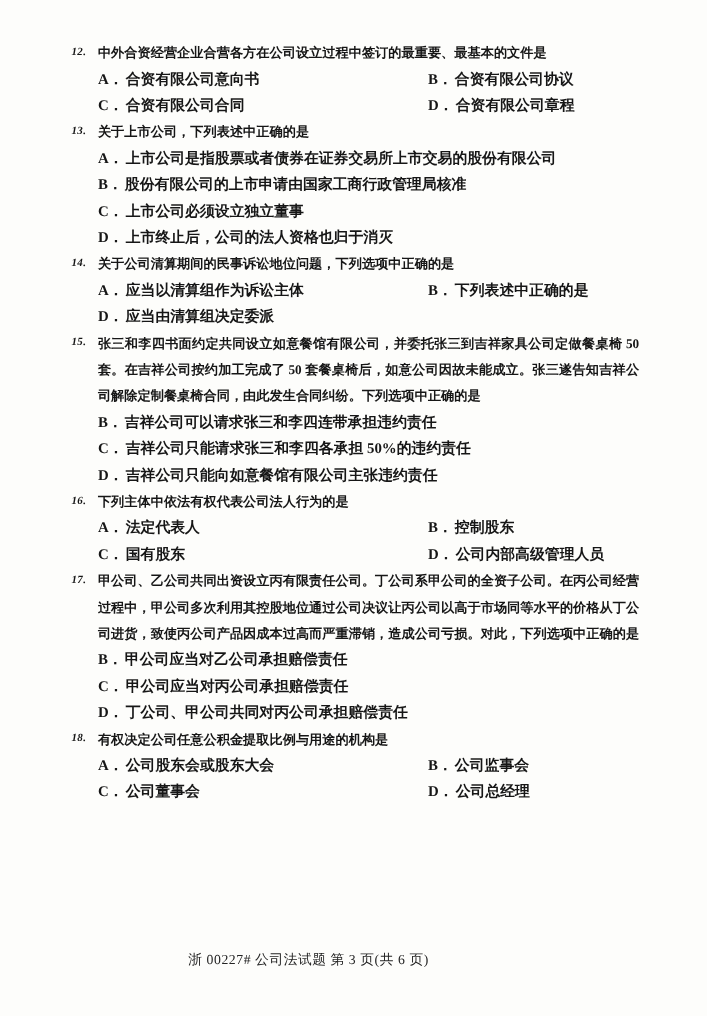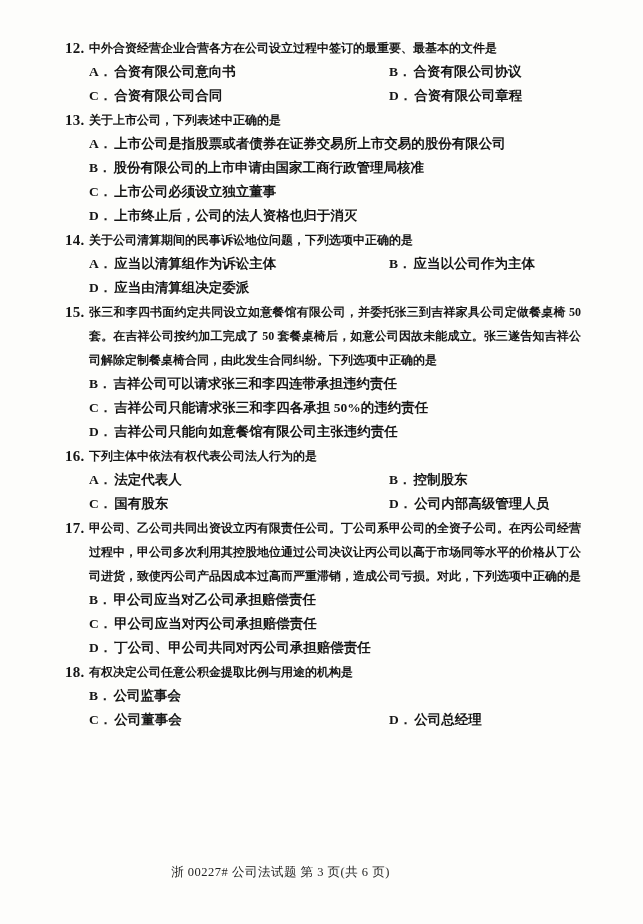--- a/index.html
+++ b/index.html
@@ -22,23 +22,24 @@
   .question {
     position: relative;
     padding-left: 24px;
     width: 492px;
     font-weight: 600;
   }
   .q-num {
     position: absolute;
     left: 0;
     top: 0;
-    font-size: 15px;
+    font-size: 10px;
     line-height: 24px;
     letter-spacing: 0.3px;
+    font-style: italic;
   }
   .q-stem {
     font-size: 12px;
     line-height: 24px;
     text-align: justify;
     text-justify: inter-ideograph;
   }
   .opt-row { display: flex; align-items: center; }
   .opt {
     font-size: 13.5px;
@@ -85,21 +86,21 @@
       <div class="opt"><span class="opt-label">A．</span><span class="opt-text">上市公司是指股票或者债券在证券交易所上市交易的股份有限公司</span></div>
       <div class="opt"><span class="opt-label">B．</span><span class="opt-text">股份有限公司的上市申请由国家工商行政管理局核准</span></div>
       <div class="opt"><span class="opt-label">C．</span><span class="opt-text">上市公司必须设立独立董事</span></div>
       <div class="opt"><span class="opt-label">D．</span><span class="opt-text">上市终止后，公司的法人资格也归于消灭</span></div>
     </div>
     <div class="question">
       <span class="q-num">14.</span>
       <div class="q-stem">关于公司清算期间的民事诉讼地位问题，下列选项中正确的是</div>
       <div class="opt-row">
         <div class="opt left"><span class="opt-label">A．</span><span class="opt-text">应当以清算组作为诉讼主体</span></div>
-        <div class="opt"><span class="opt-label">B．</span><span class="opt-text">应当以公司作为主体</span></div>
+        <div class="opt"><span class="opt-label">B．</span><span class="opt-text">下列表述中正确的是</span></div>
       </div>
       <div class="opt-row">
         <div class="opt"><span class="opt-label">D．</span><span class="opt-text">应当由清算组决定委派</span></div>
       </div>
     </div>
     <div class="question">
       <span class="q-num">15.</span>
       <div class="q-stem">张三和李四书面约定共同设立如意餐馆有限公司，并委托张三到吉祥家具公司定做餐桌椅 50 套。在吉祥公司按约加工完成了 50 套餐桌椅后，如意公司因故未能成立。张三遂告知吉祥公司解除定制餐桌椅合同，由此发生合同纠纷。下列选项中正确的是</div>
       <div class="opt"><span class="opt-label">B．</span><span class="opt-text">吉祥公司可以请求张三和李四连带承担违约责任</span></div>
       <div class="opt"><span class="opt-label">C．</span><span class="opt-text">吉祥公司只能请求张三和李四各承担 50%的违约责任</span></div>
@@ -121,20 +122,21 @@
       <span class="q-num">17.</span>
       <div class="q-stem">甲公司、乙公司共同出资设立丙有限责任公司。丁公司系甲公司的全资子公司。在丙公司经营过程中，甲公司多次利用其控股地位通过公司决议让丙公司以高于市场同等水平的价格从丁公司进货，致使丙公司产品因成本过高而严重滞销，造成公司亏损。对此，下列选项中正确的是</div>
       <div class="opt"><span class="opt-label">B．</span><span class="opt-text">甲公司应当对乙公司承担赔偿责任</span></div>
       <div class="opt"><span class="opt-label">C．</span><span class="opt-text">甲公司应当对丙公司承担赔偿责任</span></div>
       <div class="opt"><span class="opt-label">D．</span><span class="opt-text">丁公司、甲公司共同对丙公司承担赔偿责任</span></div>
     </div>
     <div class="question">
       <span class="q-num">18.</span>
       <div class="q-stem">有权决定公司任意公积金提取比例与用途的机构是</div>
       <div class="opt-row">
+        <div class="opt left"><span class="opt-label">A．</span><span class="opt-text">公司股东会或股东大会</span></div>
         <div class="opt"><span class="opt-label">B．</span><span class="opt-text">公司监事会</span></div>
       </div>
       <div class="opt-row">
         <div class="opt left"><span class="opt-label">C．</span><span class="opt-text">公司董事会</span></div>
         <div class="opt"><span class="opt-label">D．</span><span class="opt-text">公司总经理</span></div>
       </div>
     </div>
   </div>
 
 <div class="footer">浙 00227# 公司法试题 第 3 页(共 6 页)</div>

